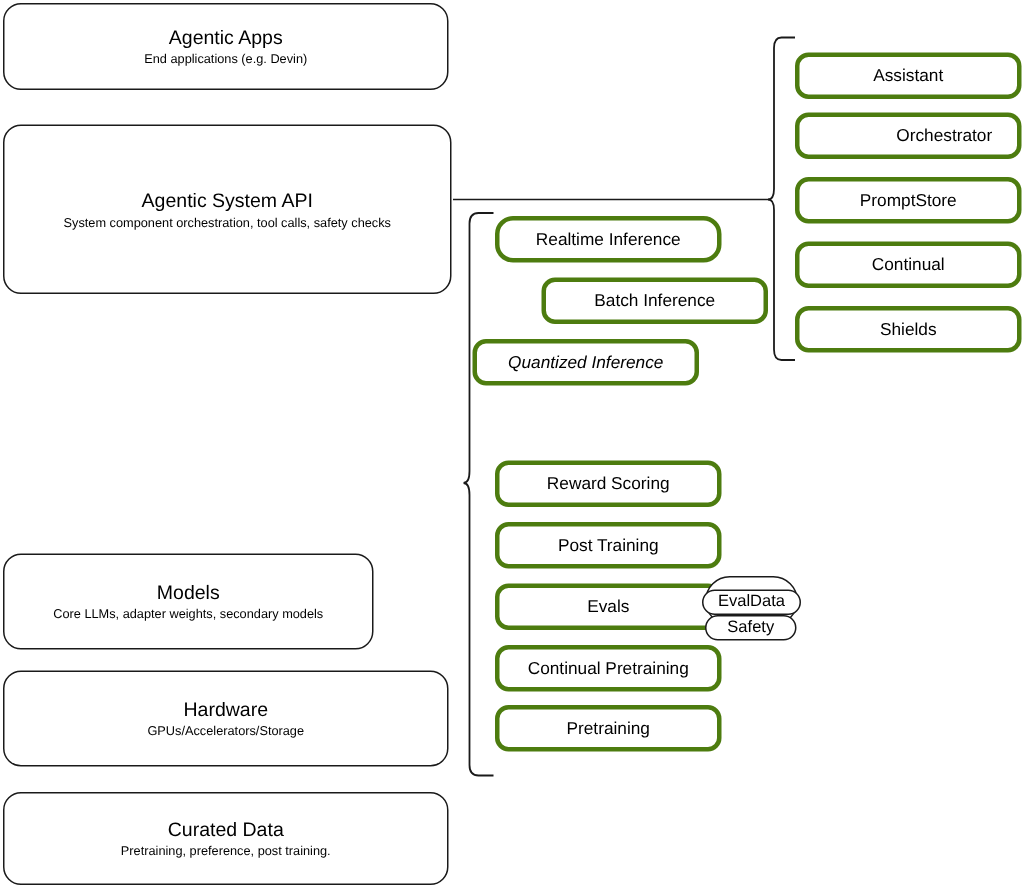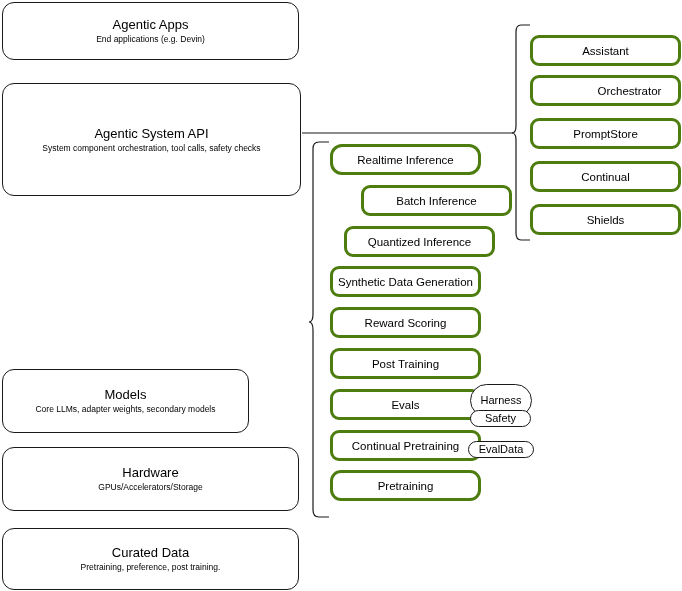--- a/index.html
+++ b/index.html
@@ -120,46 +120,43 @@
       <path d="M 22 2 L 12 2 Q 6 2 6 9 L 6 174 Q 6 182 2 182 Q 6 182 6 190 L 6 370 Q 6 377 12 377 L 22 377" fill="none" stroke="#1a1a1a" stroke-width="1.2"></path>
     </svg>
   </div>
 
   <div class="pill-box" style="left:330px; top:144px; width:151px; height:31px;border-radius:12px;">
     <span>Realtime Inference</span>
   </div>
   <div class="pill-box" style="left:330px; top:185px; width:151px; height:31px;margin-left:31px;">
     <span>Batch Inference</span>
   </div>
-  <div class="pill-box" style="left:344px; top:226px; width:151px; height:31px;">
+  <div class="pill-box" style="left:315px; top:226px; width:151px; height:31px;font-style:italic;">
     <span>Quantized Inference</span>
-  </div>
-  <div class="pill-box" style="left:330px; top:266px; width:151px; height:31px;">
-    <span>Synthetic Data Generation</span>
   </div>
   <div class="pill-box" style="left:330px; top:307px; width:151px; height:31px;">
     <span>Reward Scoring</span>
   </div>
   <div class="pill-box" style="left:330px; top:389px; width:151px; height:31px;">
     <span>Evals</span>
   </div>
   <div class="pill-box" style="left:330px; top:348px; width:151px; height:31px;">
     <span>Post Training</span>
   </div>
   <div class="pill-box" style="left:330px; top:430px; width:151px; height:31px;">
     <span>Continual Pretraining</span>
   </div>
-  <div class="pill-box" style="left:330px; top:470px; width:151px; height:31px;border-radius:11px;">
+  <div class="pill-box" style="left:330px; top:470px; width:151px; height:31px;">
     <span>Pretraining</span>
   </div>
 
   <div class="tag-pill" style="left:470px; top:384px; width:62px; height:33px;align-items:center;">
     <span>Harness</span>
   </div>
-  <div class="tag-pill" style="left:468px; top:393px; width:66px; height:17px;margin-top:48px;">
+  <div class="tag-pill" style="left:468px; top:393px; width:66px; height:17px;">
     <span>EvalData</span>
   </div>
   <div class="tag-pill" style="left:470px; top:410px; width:61px; height:17px;">
     <span>Safety</span>
   </div>
 
   <div class="brace" style="left:510px; top:23px; width:22px; height:219px;">
     <svg width="22" height="219" viewBox="0 0 22 219">
       <path d="M 20 2 L 11 2 Q 6 2 6 9 L 6 103 Q 6 110 2 110 Q 6 110 6 117 L 6 210 Q 6 217 11 217 L 20 217" fill="none" stroke="#1a1a1a" stroke-width="1.2"></path>
     </svg>

